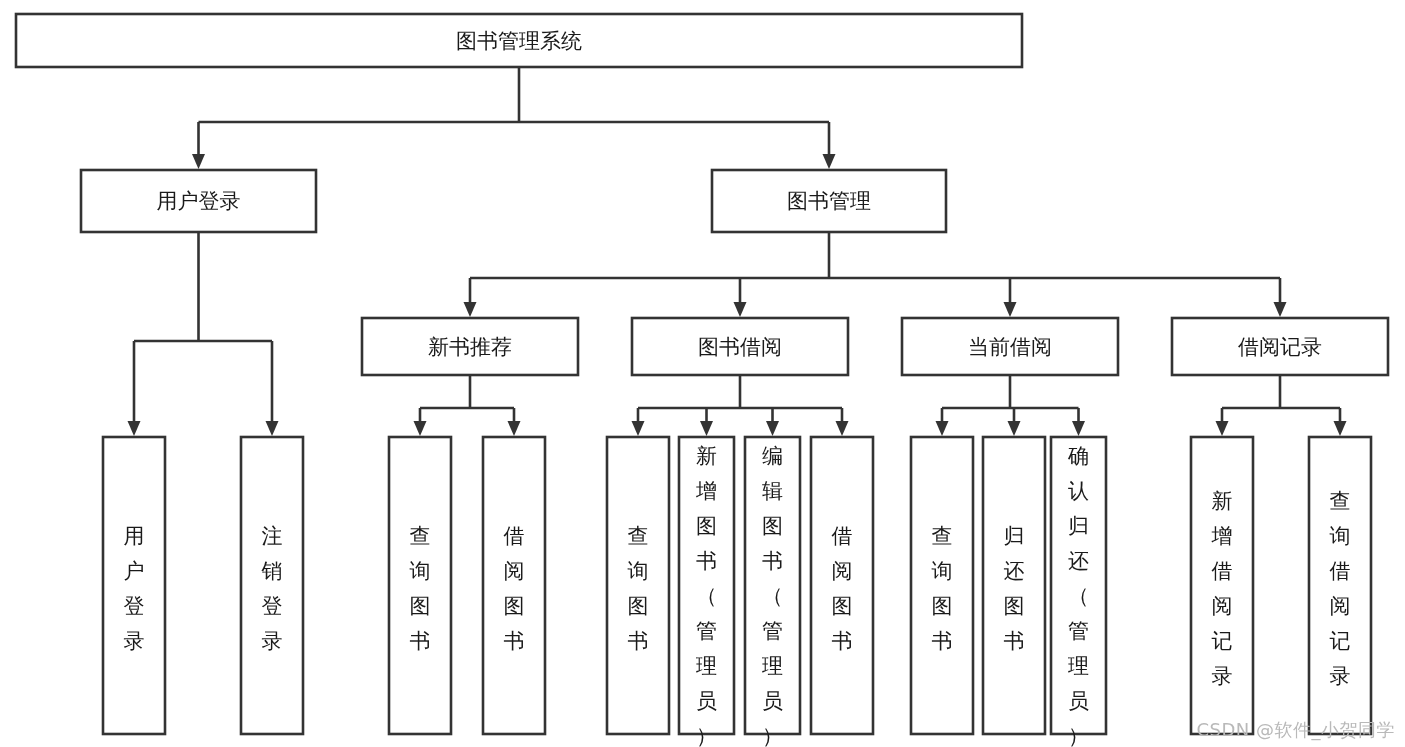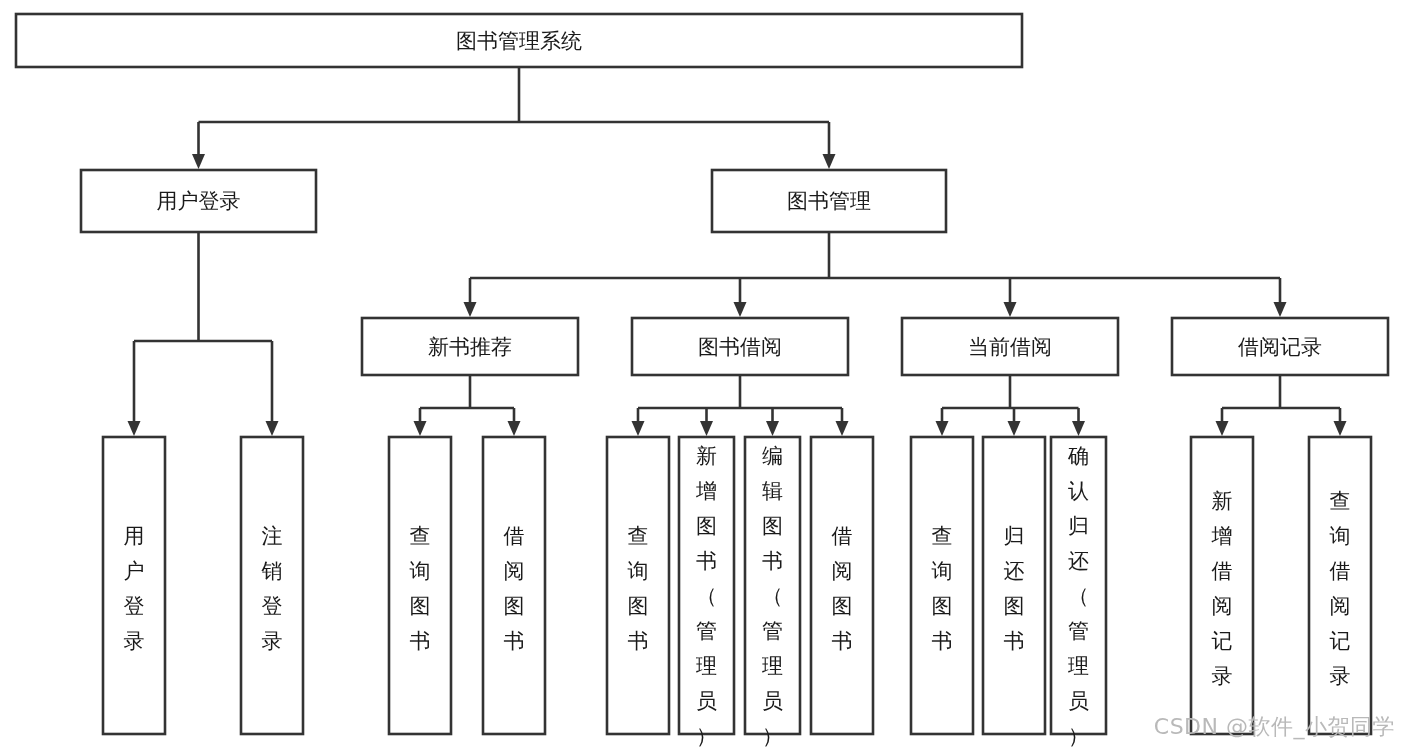--- a/index.html
+++ b/index.html
@@ -52,21 +52,21 @@
     fill: #1a1a1a;
     font-family: "DejaVu Sans", "Liberation Sans", sans-serif;
     font-size: 21px;
     text-anchor: middle;
   }
   .watermark {
     position: absolute;
     right: 10px;
     bottom: 5px;
     font-family: "DejaVu Sans", "Liberation Sans", sans-serif;
-    font-size: 22px;
+    font-size: 18px;
     color: #b9b9b9;
     white-space: nowrap;
     letter-spacing: 0.5px;
     pointer-events: none;
   }
 </style>
 </head>
 <body>
 
 <div id="diagram-root">

